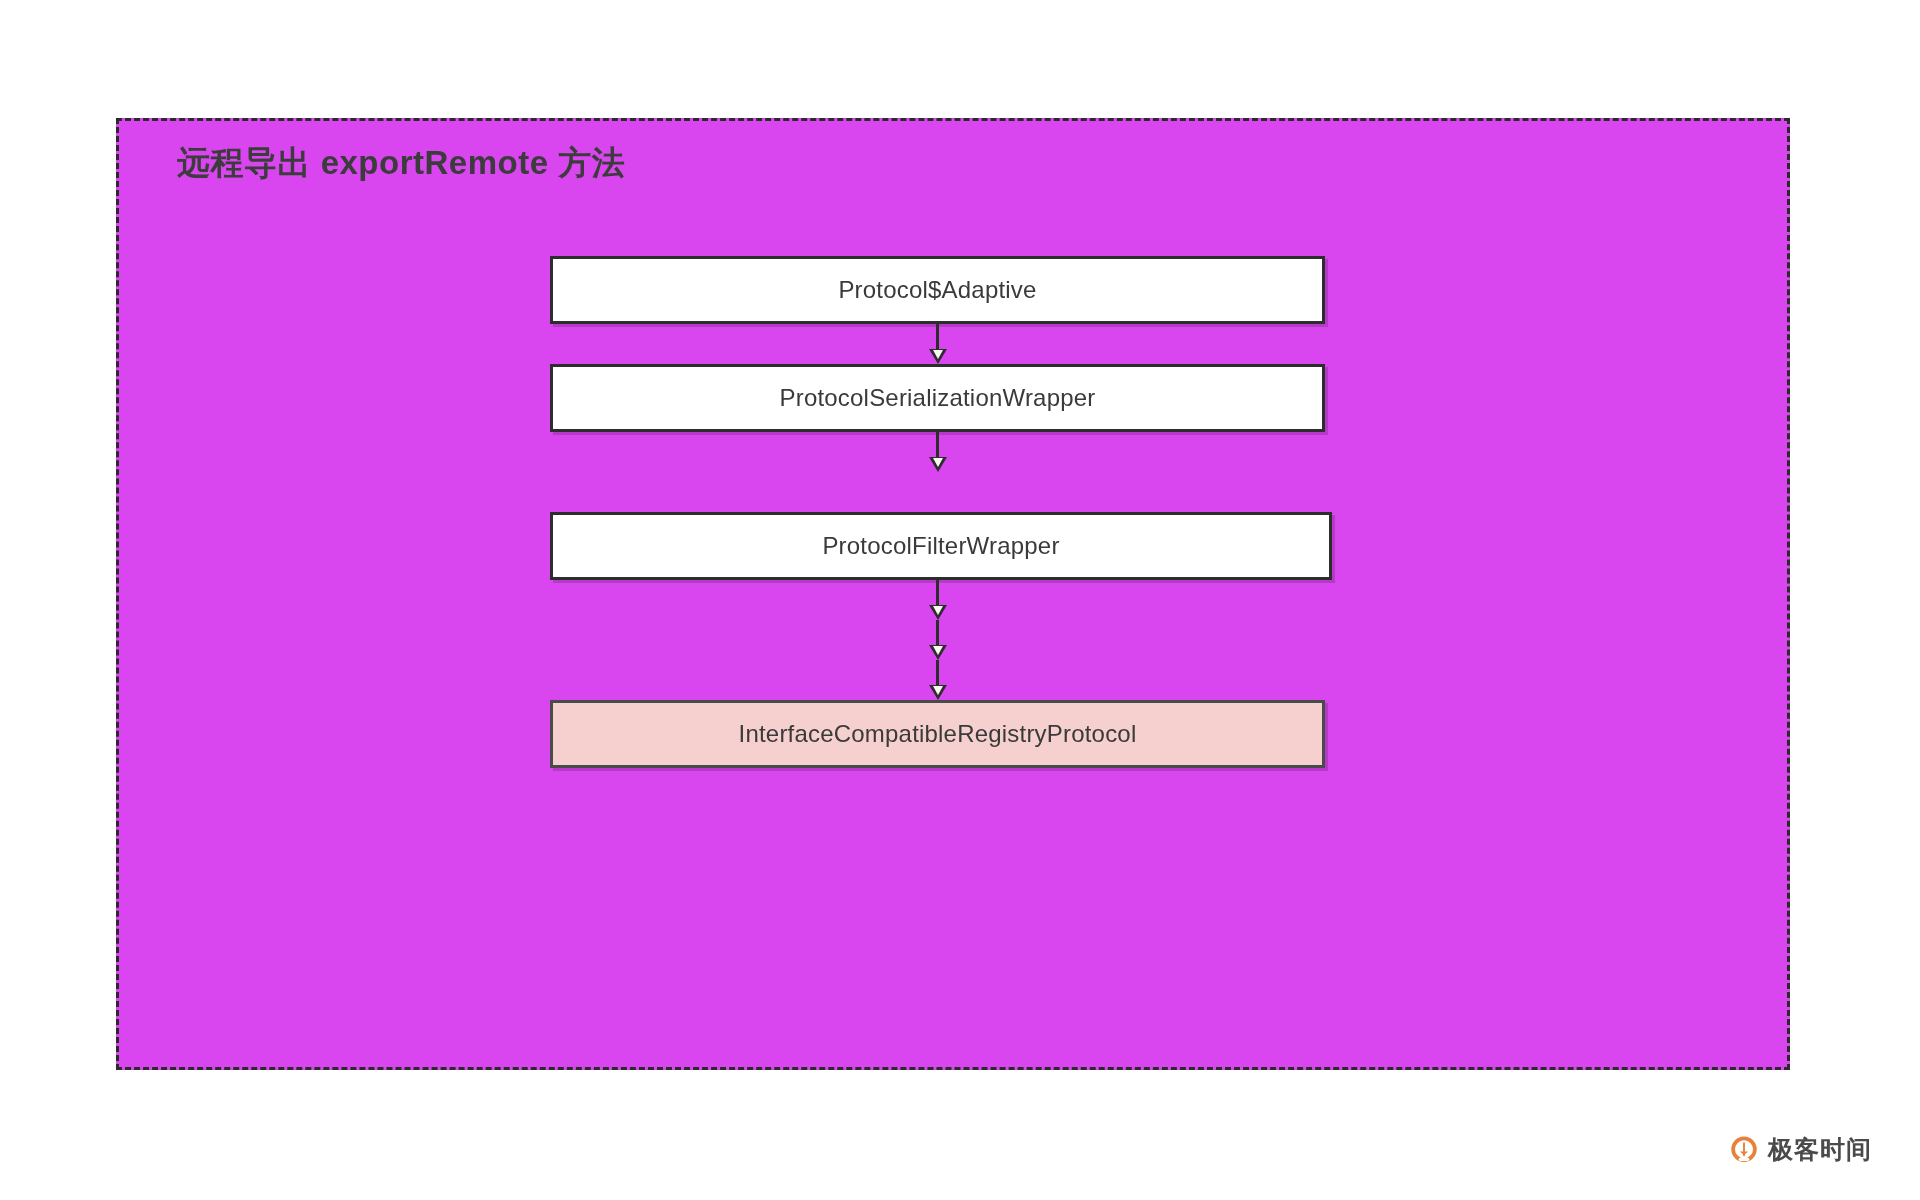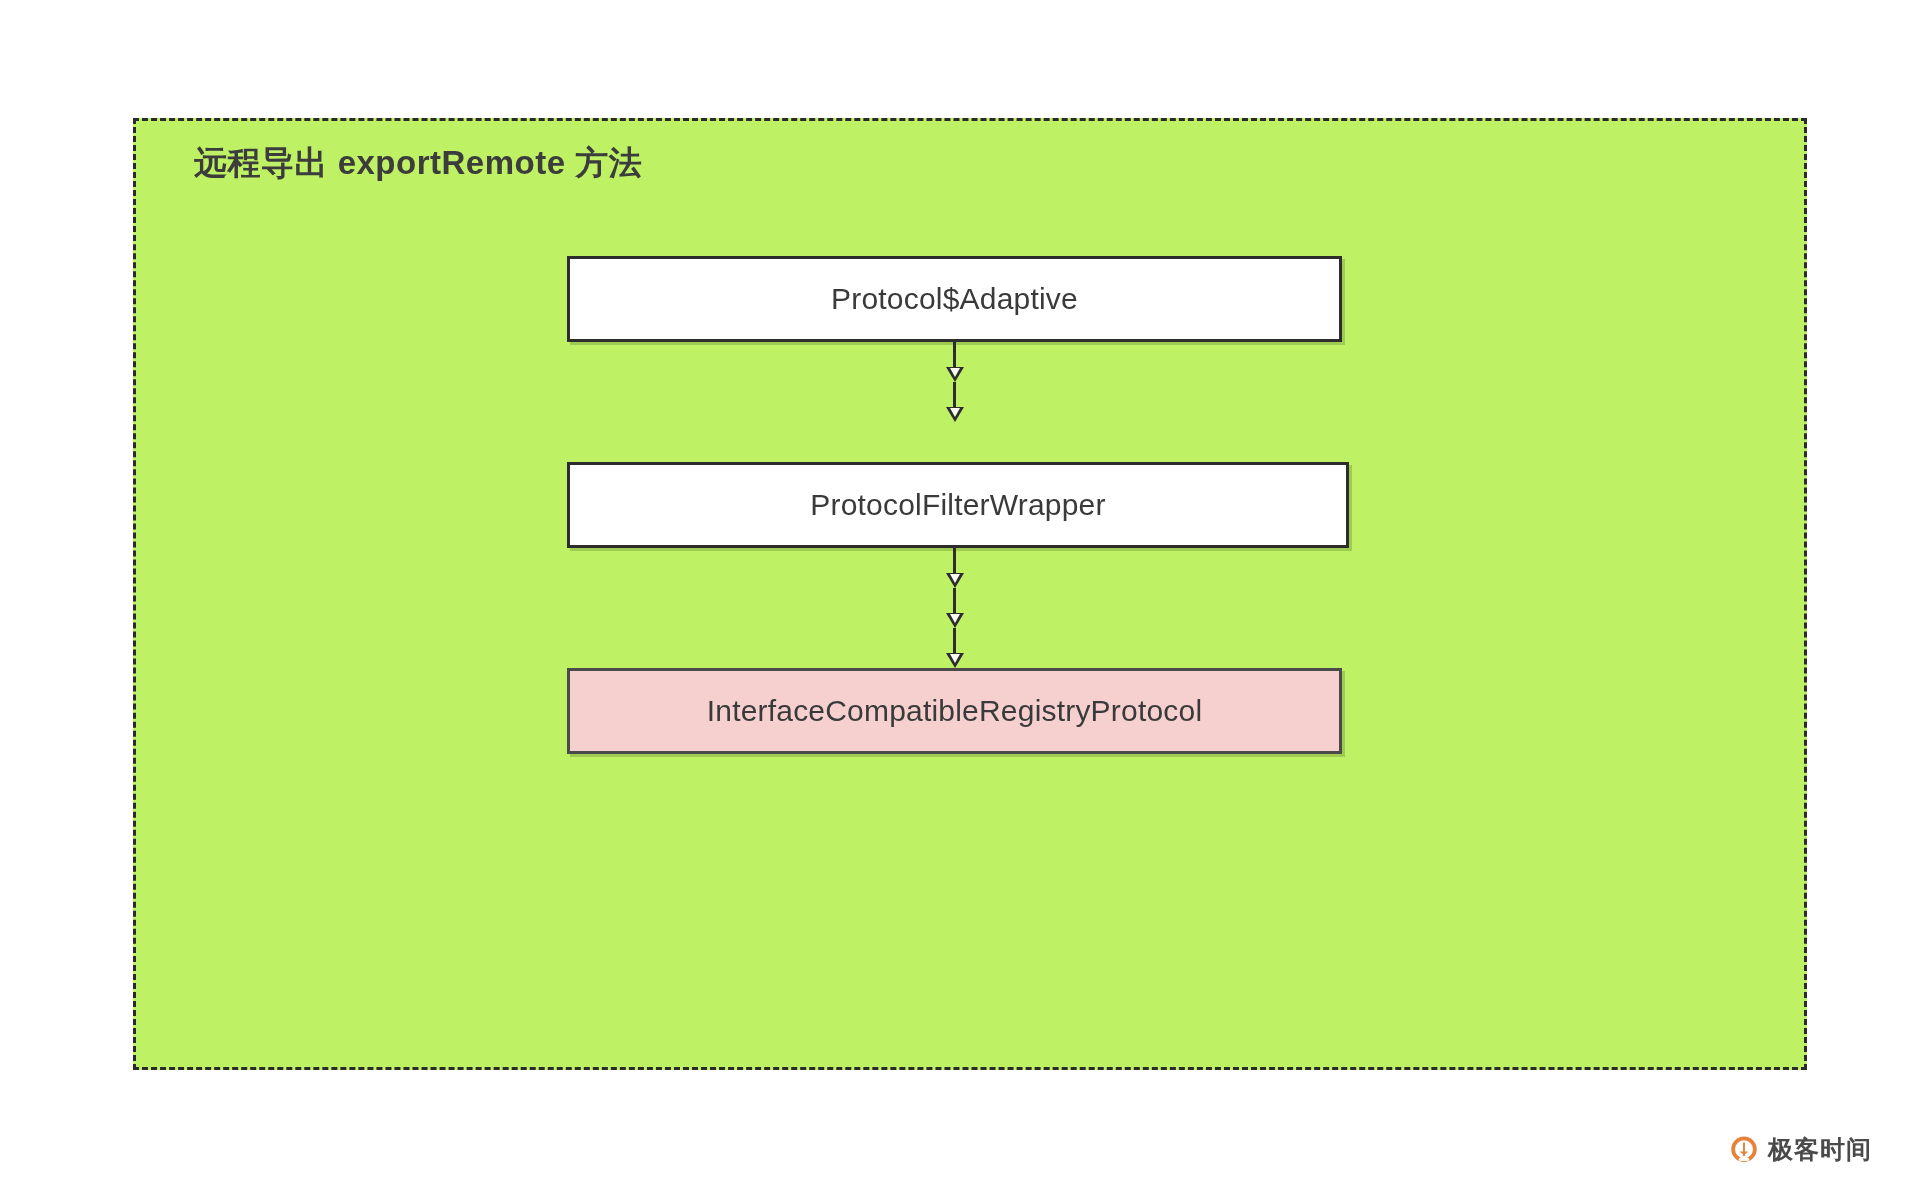--- a/index.html
+++ b/index.html
@@ -19,26 +19,26 @@
   
   #diagram-canvas {
     position: absolute;
     left: 0; top: 0;
     width: 1920px;
     height: 1200px;
   }
 
   #dashed-group {
     position: absolute;
-    left: 133px;
+    left: 116px;
     top: 118px;
     width: 1674px;
     height: 952px;
     box-sizing: border-box;
-    background: #bef264;
+    background: #d946ef;
     border: 3px dashed #2b2b2b;
   }
 
   #group-title {
     position: absolute;
     left: 58px;
     top: 20px;
     font-size: 33px;
     font-weight: 700;
     color: #3c3c3c;
@@ -51,27 +51,27 @@
     position: absolute;
     left: 431px;         
     top: 135px;          
     width: 790px;
   }
 
   .flow-node {
     position: relative;
     box-sizing: border-box;
     width: 775px;
-    height: 86px;
+    height: 68px;
     background: #ffffff;
     border: 3px solid #2d2d2d;
     display: flex;
     align-items: center;
     justify-content: center;
-    font-size: 30px;
+    font-size: 24px;
     color: #3a3a3a;
     letter-spacing: 0.2px;
     box-shadow: 3px 3px 0 0 rgba(0,0,0,0.16);
   }
 
   .flow-node.wide {
     width: 782px;
     margin-top: 40px;
   }
 
@@ -156,20 +156,23 @@
 
       <div class="flow-node">
         <span class="node-label">Protocol$Adaptive</span>
       </div>
       <div class="connector">
         <span class="stem"></span>
         <span class="head"></span>
         <span class="head-inner"></span>
       </div>
 
+      <div class="flow-node">
+        <span class="node-label">ProtocolSerializationWrapper</span>
+      </div>
       <div class="connector">
         <span class="stem"></span>
         <span class="head"></span>
         <span class="head-inner"></span>
       </div>
 
       <div class="flow-node wide">
         <span class="node-label">ProtocolFilterWrapper</span>
       </div>
       <div class="connector">

